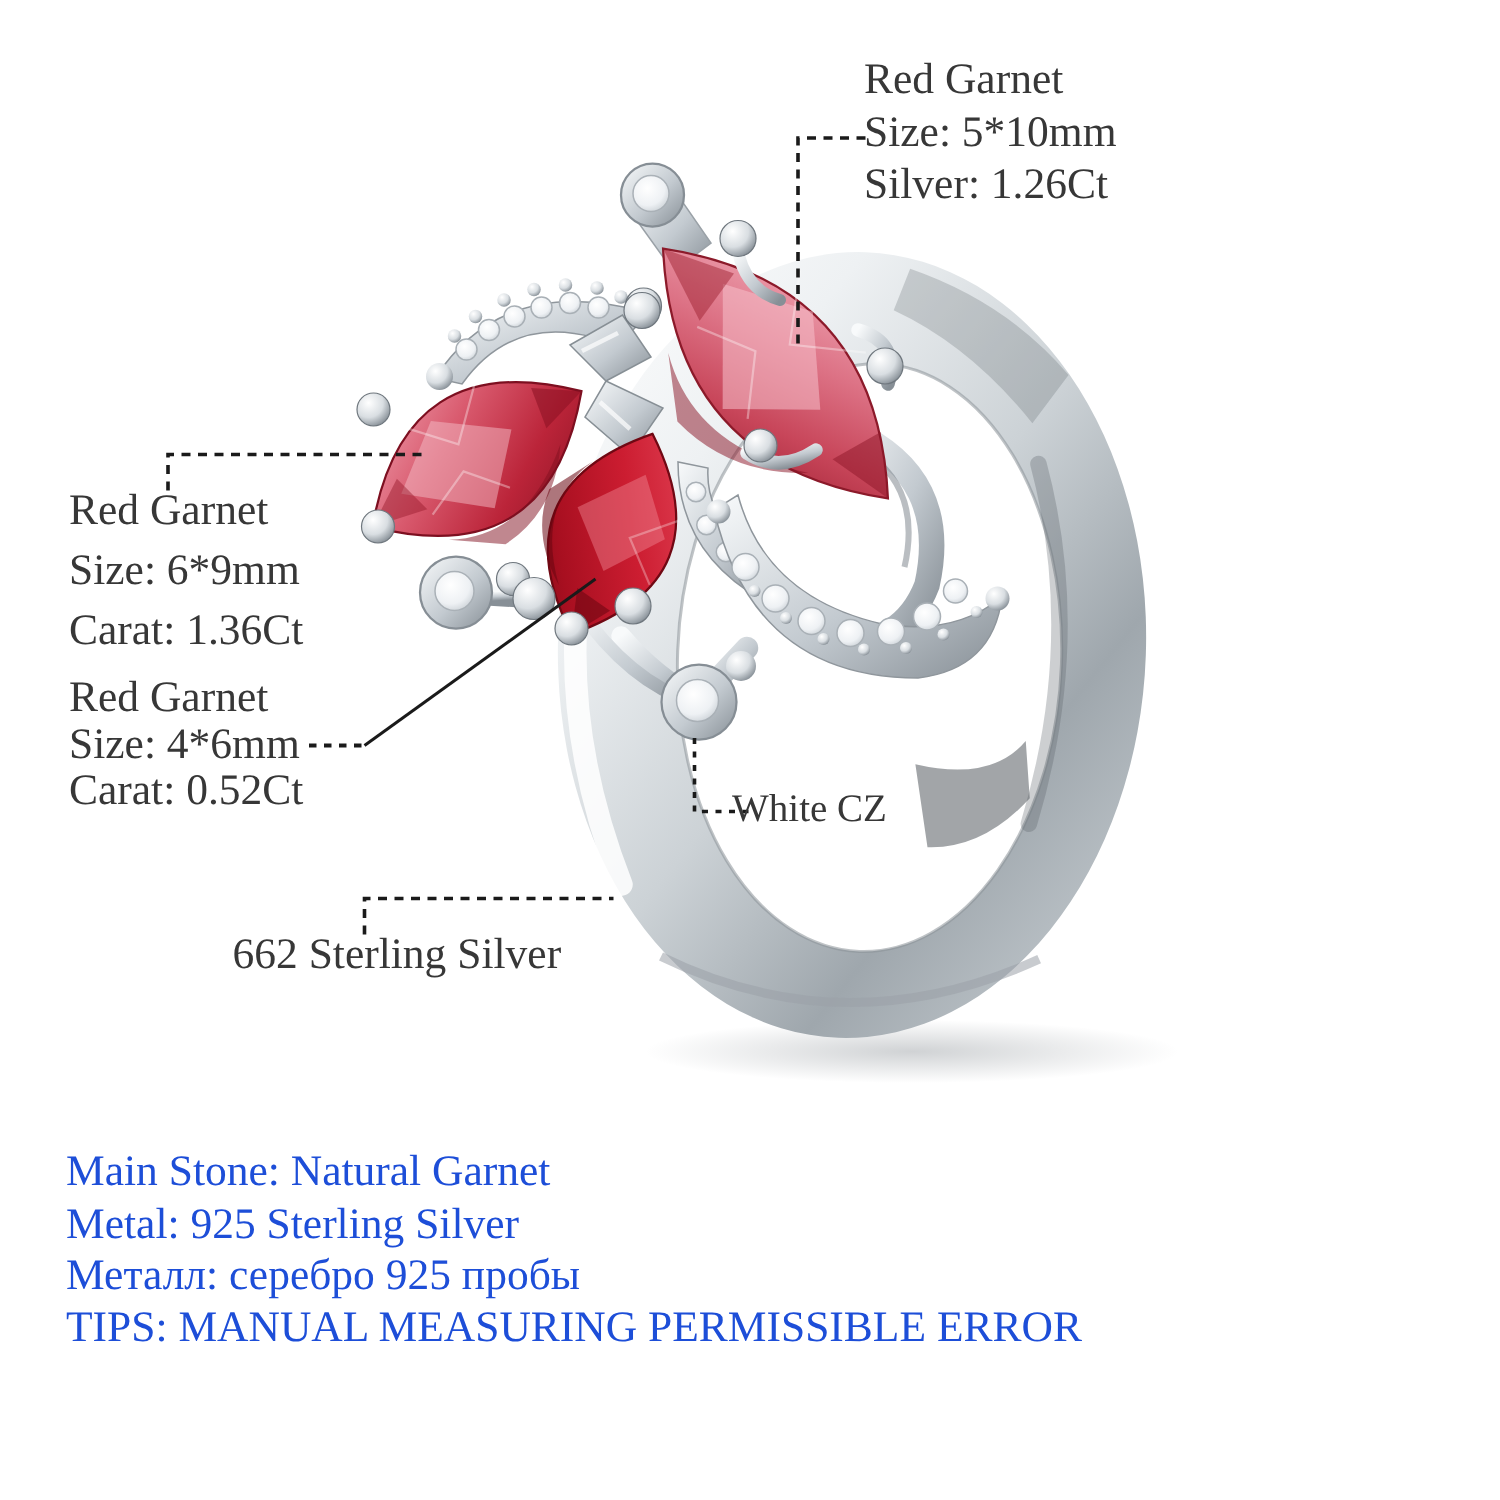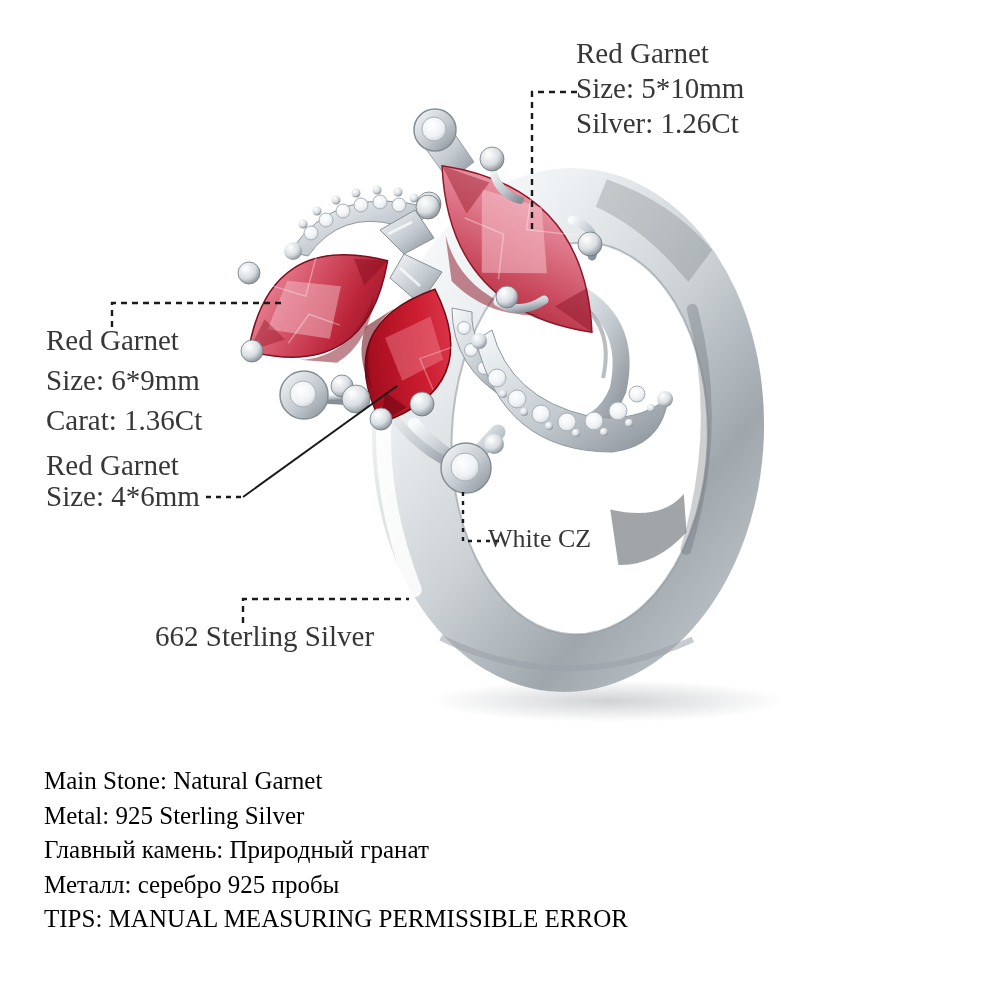--- a/index.html
+++ b/index.html
@@ -7,22 +7,22 @@
   .stage{position:relative;width:1000px;height:1000px;background:#ffffff;
          font-family:"Liberation Serif","DejaVu Serif",serif;}
   .stage svg{position:absolute;left:0;top:0;}
   .ann{position:absolute;color:#373737;font-size:29px;white-space:nowrap;}
   .ann div{display:block;}
   .ann-a{left:576px;top:36px;line-height:35px;}
   .ann-b{left:46px;top:320px;line-height:40px;}
   .ann-c{left:46px;top:450px;line-height:31px;}
   .ann-cz{left:488px;top:522px;font-size:26px;line-height:34px;}
   .ann-metal{left:155px;top:619px;line-height:34px;}
-  .details{position:absolute;left:44px;top:764px;color:#000000;
-           font-size:25px;line-height:34.5px;white-space:nowrap;}
+  .details{position:absolute;left:44px;top:764px;color:#1d4ed8;
+           font-size:29px;line-height:34.5px;white-space:nowrap;}
 </style>
 </head>
 <body>
 
 <div class="stage">
 
 <svg width="1000" height="1000" viewBox="0 0 1000 1000">
   <defs>
     <linearGradient id="gBand" x1="0" y1="0" x2="1" y2="1">
       <stop offset="0" stop-color="#ffffff"></stop>
@@ -220,31 +220,31 @@
 
 <div class="ann ann-b">
   <div>Red Garnet</div>
   <div>Size: 6*9mm</div>
   <div>Carat: 1.36Ct</div>
 </div>
 
 <div class="ann ann-c">
   <div>Red Garnet</div>
   <div>Size: 4*6mm</div>
+  <div>Carat: 0.52Ct</div>
 </div>
 
 <div class="ann ann-cz">
   <div>White CZ</div>
 </div>
 
 <div class="ann ann-metal">
   <div>662 Sterling Silver</div>
 </div>
 
 <div class="details">
   <div>Main Stone: Natural Garnet</div>
   <div>Metal: 925 Sterling Silver</div>
-  <div>Главный камень: Природный гранат</div>
   <div>Металл: серебро 925 пробы</div>
   <div>TIPS: MANUAL MEASURING PERMISSIBLE ERROR</div>
 </div>
 
 </div>
 
 </body></html>

